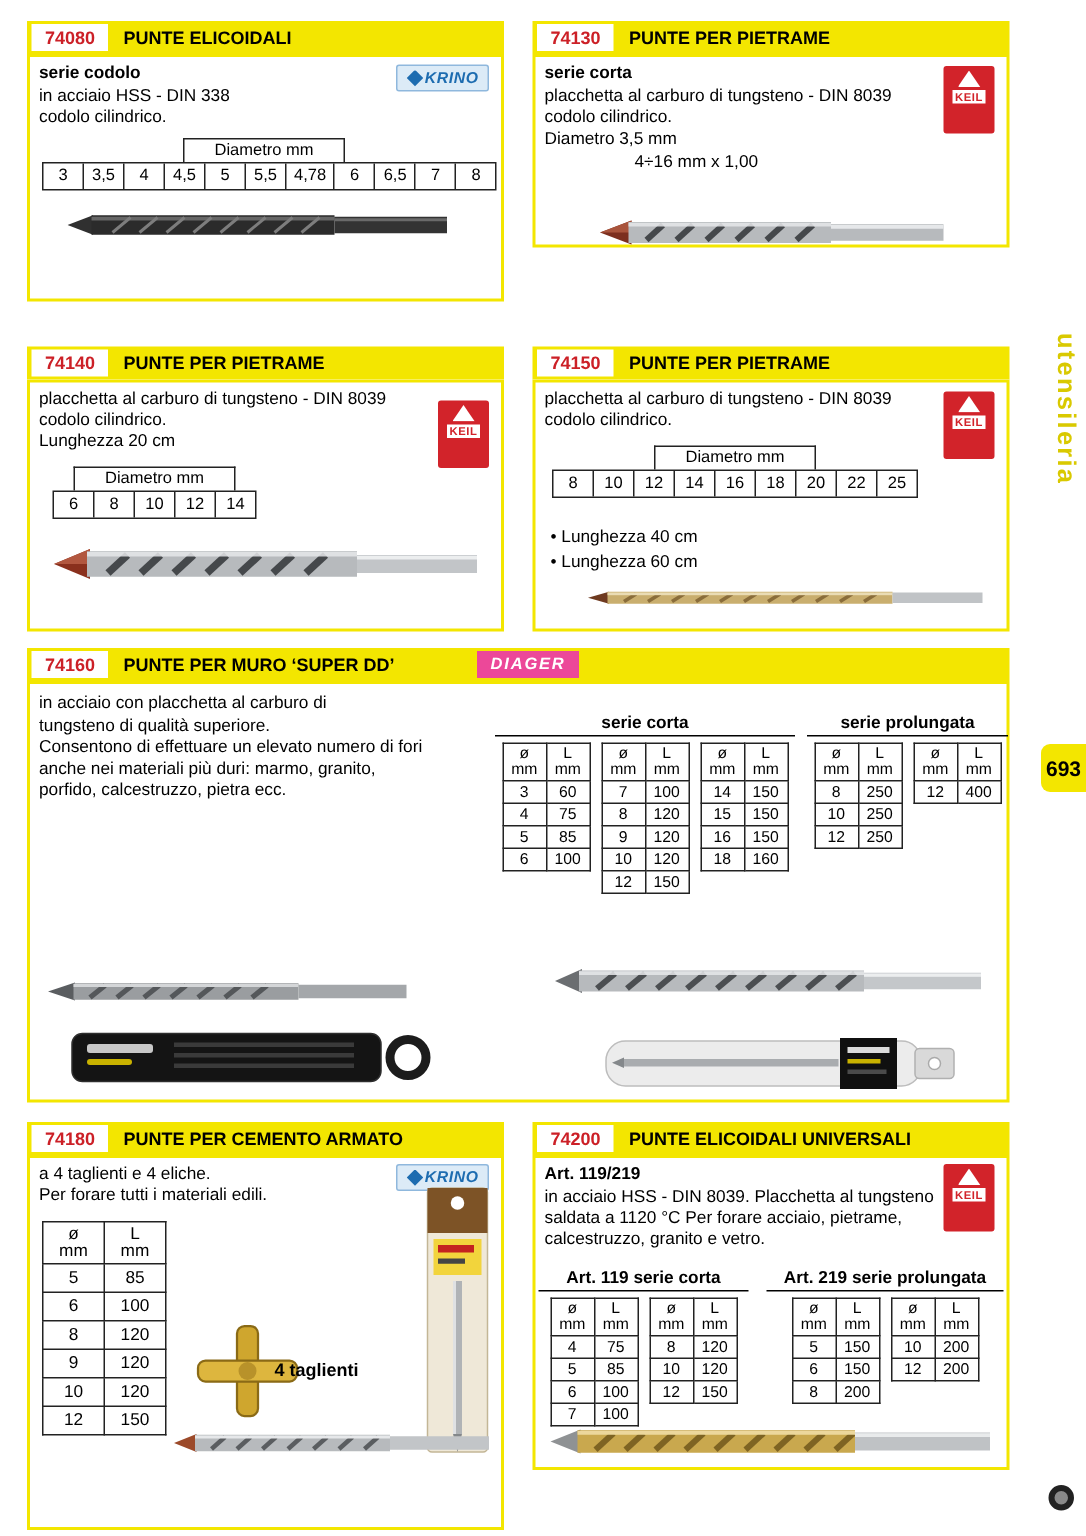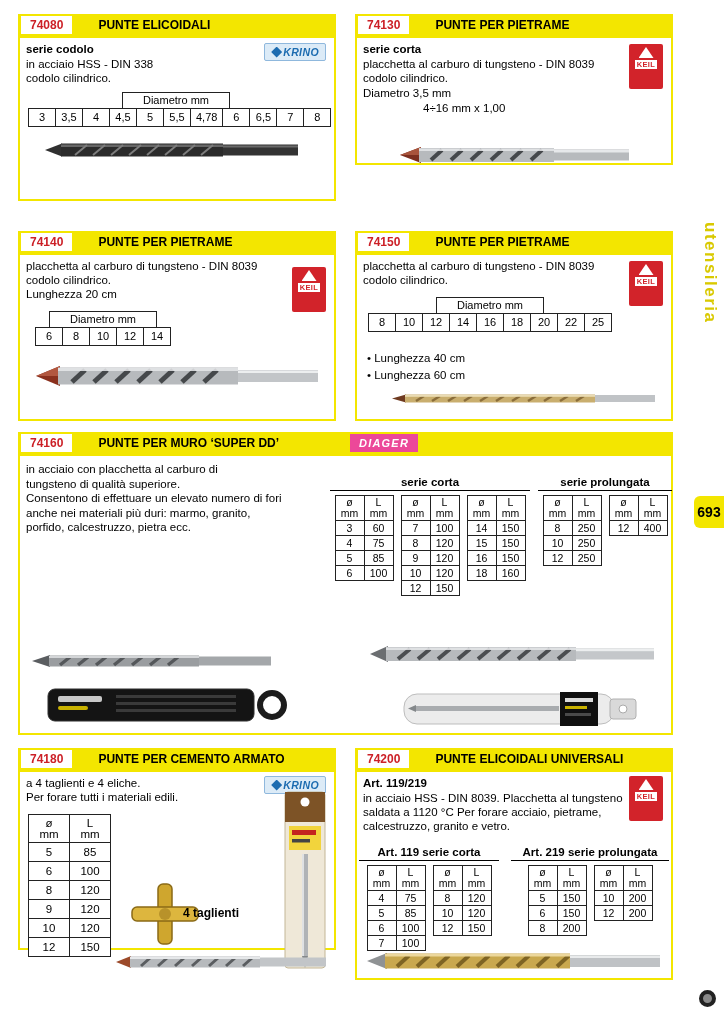--- a/index.html
+++ b/index.html
@@ -1,19 +1,19 @@
 <!DOCTYPE html>
 <html style="--yellow: #f3e600; --code_red: #cc2027; --keil_red: #d2232a; --krino_blue: #1d6cb0; --side_yellow: #d9c900;"><head>
 <meta charset="utf-8">
 <style>
   html,body{margin:0;padding:0;}
   body{font-family:"Liberation Sans",sans-serif;background:#fff;}
   .page{position:relative;width:724px;height:1024px;background:#fff;overflow:hidden;}
   .section{position:absolute;}
-  .sec-header{position:absolute;left:0;top:0;right:0;height:22px;background:var(--yellow,#f3e600);display:flex;align-items:center;gap:16px;}
+  .sec-header{position:absolute;left:0;top:0;right:0;height:22px;background:var(--yellow,#f3e600);display:flex;align-items:center;}
   .sec-code{background:#fff;color:var(--code_red,#cc2027);font-weight:bold;font-size:12px;line-height:16px;padding:1px 9px;margin-left:3px;}
   .sec-title{font-weight:bold;font-size:12px;color:#000;margin-left:10px;white-space:nowrap;}
   .sec-body{position:absolute;left:0;right:0;top:22px;bottom:0;border:2px solid var(--yellow,#f3e600);background:#fff;}
   .txt{position:absolute;font-size:11.5px;color:#000;white-space:nowrap;line-height:14px;}
   .bold{font-weight:bold;}
   .img{position:absolute;}
   .dia-box{position:absolute;}
   .dia-label{width:fit-content;margin:0 auto;border:1px solid #222;border-bottom:none;font-size:11px;line-height:13px;padding:1px 20px;text-align:center;}
   .dia-row{display:flex;width:fit-content;margin:0 auto;border:1px solid #222;}
   .vcell{font-size:11px;line-height:13px;padding:2px 5px;text-align:center;min-width:16px;border-right:1px solid #222;}
@@ -442,21 +442,21 @@
         <rect x="158" y="6" width="38" height="34" fill="#101010"></rect>
         <rect x="163" y="12" width="28" height="4" fill="#ffffff" opacity="0.85"></rect>
         <rect x="163" y="20" width="22" height="3" fill="#c9b200"></rect>
         <rect x="163" y="27" width="26" height="3" fill="#4a4a4a"></rect>
         <rect x="208" y="13" width="26" height="20" rx="3" fill="#d9d9d9" stroke="#b0b0b0"></rect>
         <circle cx="221" cy="23" r="4" fill="#fff" stroke="#aaa"></circle>
       </svg>
     </div>
   </div>
 
-  <div class="section" style="left:18px;top:748px;width:318px;height:202px">
+  <div class="section" style="left:18px;top:748px;width:318px;height:272px">
     <div class="sec-header">
       <span class="sec-code">74180</span>
       <span class="sec-title">PUNTE PER CEMENTO ARMATO</span>
     </div>
     <div class="sec-body">
       <div class="txt" style="left:6px;top:4px">a 4 taglienti e 4 eliche.</div>
       <div class="txt" style="left:6px;top:18px">Per forare tutti i materiali edili.</div>
       <span class="krino-logo" style="right:8px;top:4px">
         <span class="krino-icon"></span>
         <span class="krino-text">KRINO</span>

